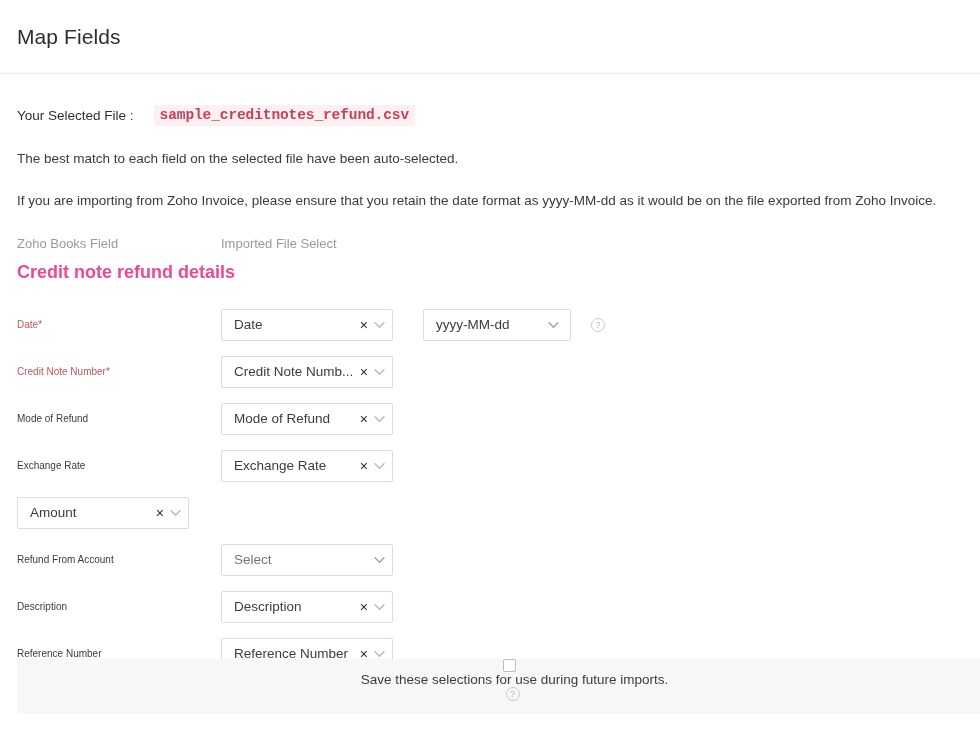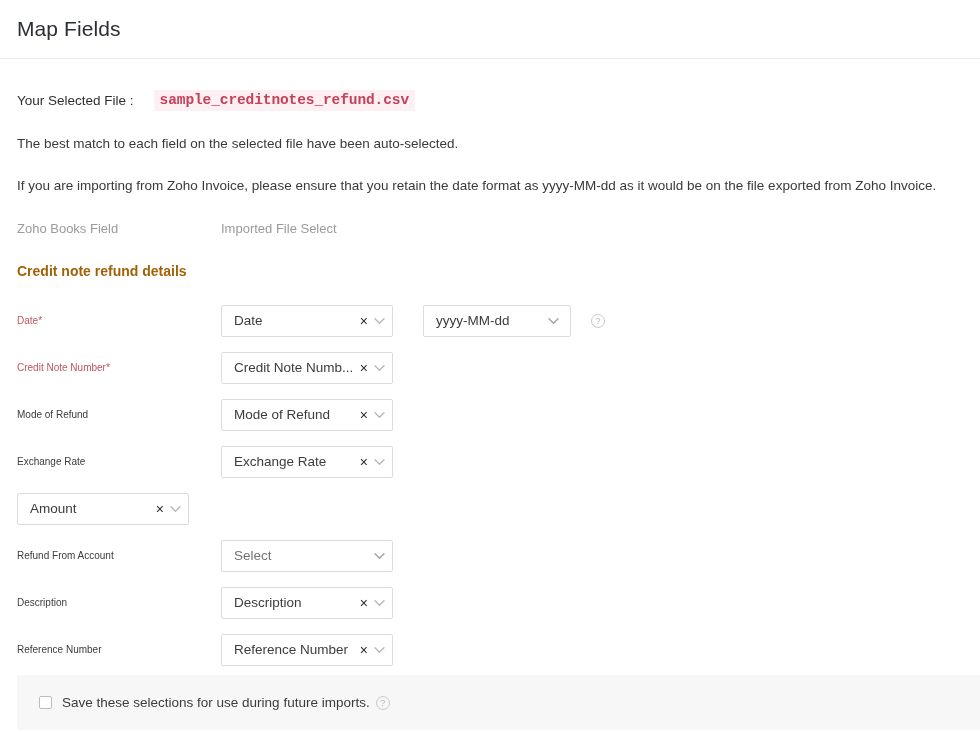--- a/index.html
+++ b/index.html
@@ -12,21 +12,21 @@
     height: 732px;
     background: #ffffff;
     font-family: "Liberation Sans", sans-serif;
     color: #2f2f2f;
     overflow: hidden;
     position: relative;
   }
 
   
   .page-header {
-    height: 59px;
+    height: 74px;
     border-bottom: 1px solid #ececec;
     display: flex;
     align-items: center;
     padding-left: 17px;
   }
   .page-title {
     font-size: 21px;
     font-weight: 400;
     color: #2b2e34;
     letter-spacing: .1px;
@@ -69,24 +69,24 @@
   .col-headers {
     display: flex;
     margin-top: 27px;
     font-size: 13px;
     color: #9a9a9a;
   }
   .col-head-left  { width: 204px; }
   .col-head-right { }
 
   .section-title {
-    font-size: 14px;
+    font-size: 18px;
     font-weight: 700;
-    color: #a16207;
-    margin-top: 27px;
+    color: #ec4899;
+    margin-top: 11px;
   }
 
   
   .form-rows {
     margin-top: 18px;
   }
   .form-row {
     display: flex;
     align-items: center;
     height: 47px;
@@ -164,26 +164,27 @@
     cursor: pointer;
     flex: 0 0 auto;
     font-family: "Liberation Sans", sans-serif;
   }
 
   
   .footer-band {
     position: absolute;
     left: 17px;
     right: 0;
-    top: 675px;
+    top: 659px;
     height: 55px;
     background: #f7f7f7;
     display: flex;
     align-items: center;
     padding-left: 22px;
+    flex-direction: column;
   }
   .cb {
     width: 13px;
     height: 13px;
     border: 1px solid #bdbdbd;
     border-radius: 2px;
     background: #fff;
     flex: 0 0 auto;
     cursor: pointer;
   }

